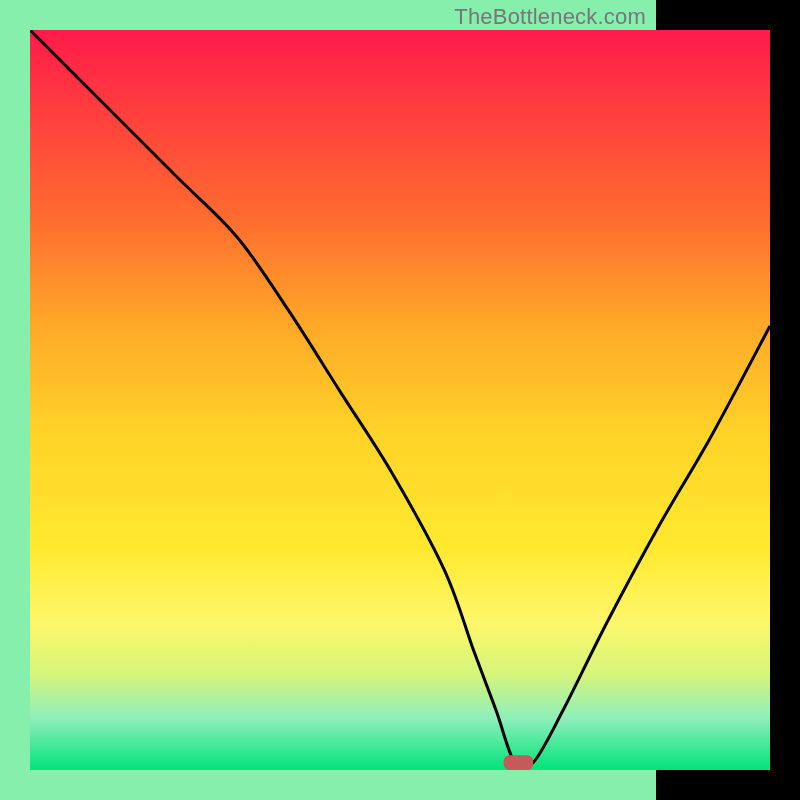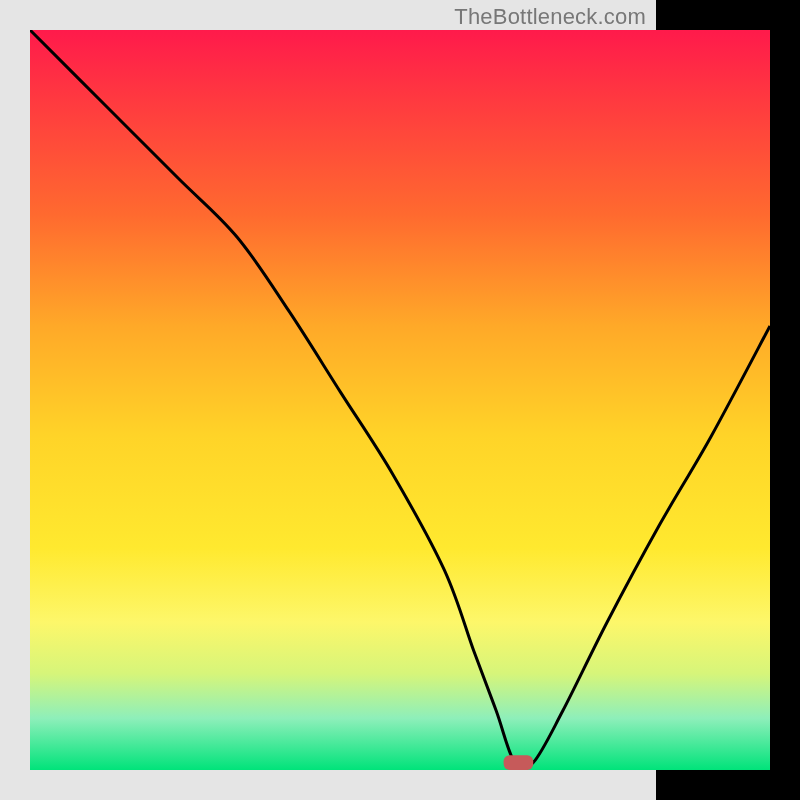--- a/index.html
+++ b/index.html
@@ -7,21 +7,21 @@
     padding: 0;
     width: 800px;
     height: 800px;
     background: #000;
     overflow: hidden;
   }
   .frame {
     position: relative;
     width: 656px;
     height: 800px;
-    background: #e5e5e5;
+    background: #86efac;
   }
   .plot-bg {
     position: absolute;
     left: 30px;
     top: 30px;
     width: 740px;
     height: 740px;
     background: linear-gradient(to bottom,
       #ff1a4b 0%,
       #ff3b3f 10%,

